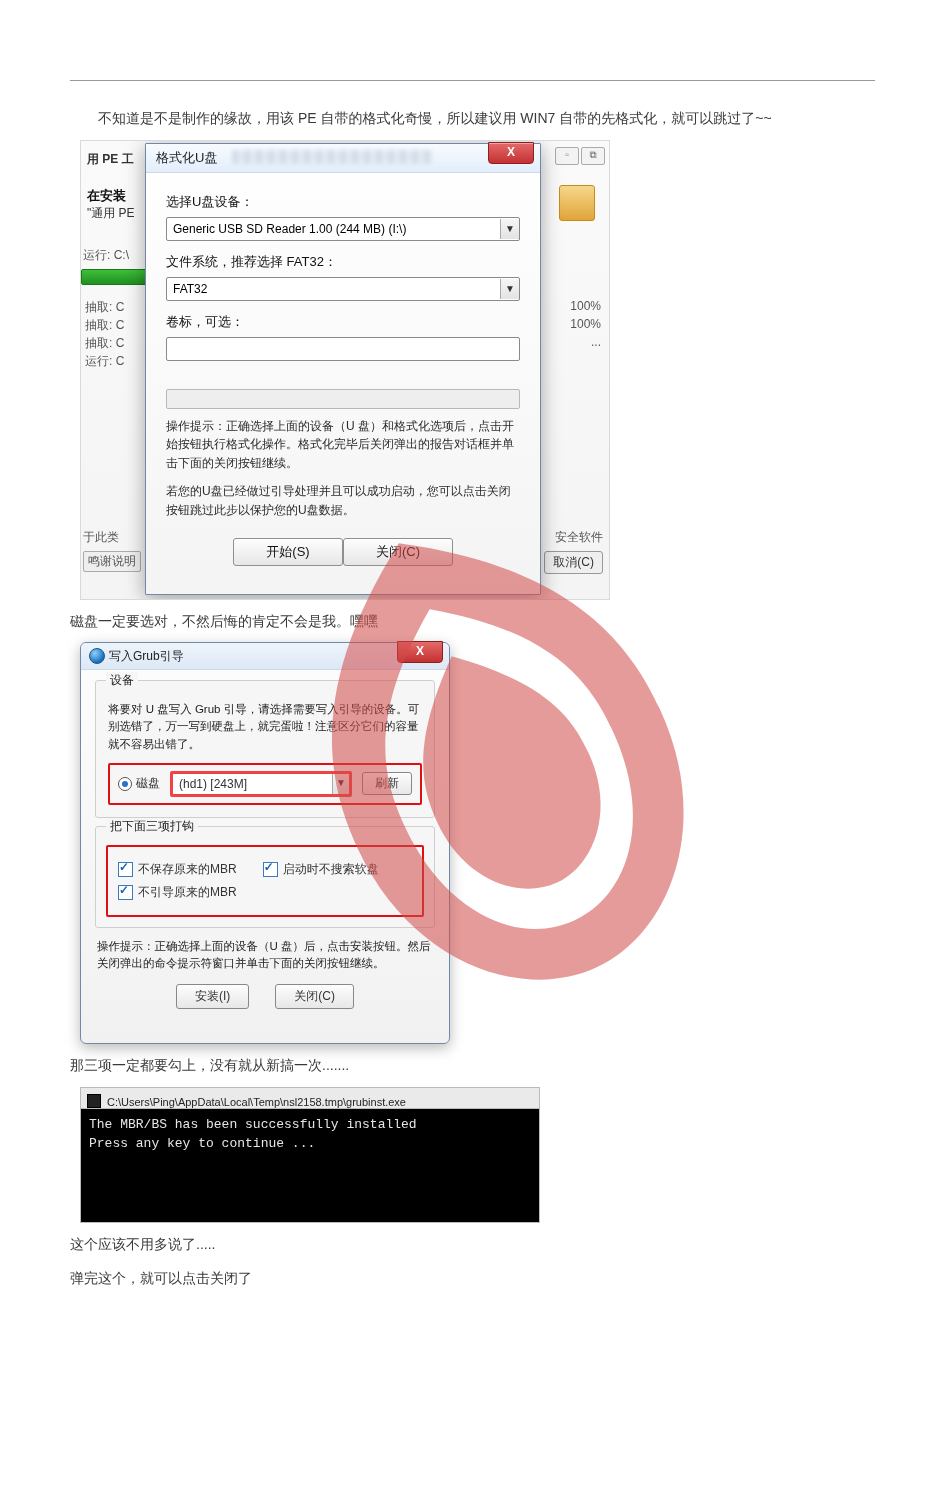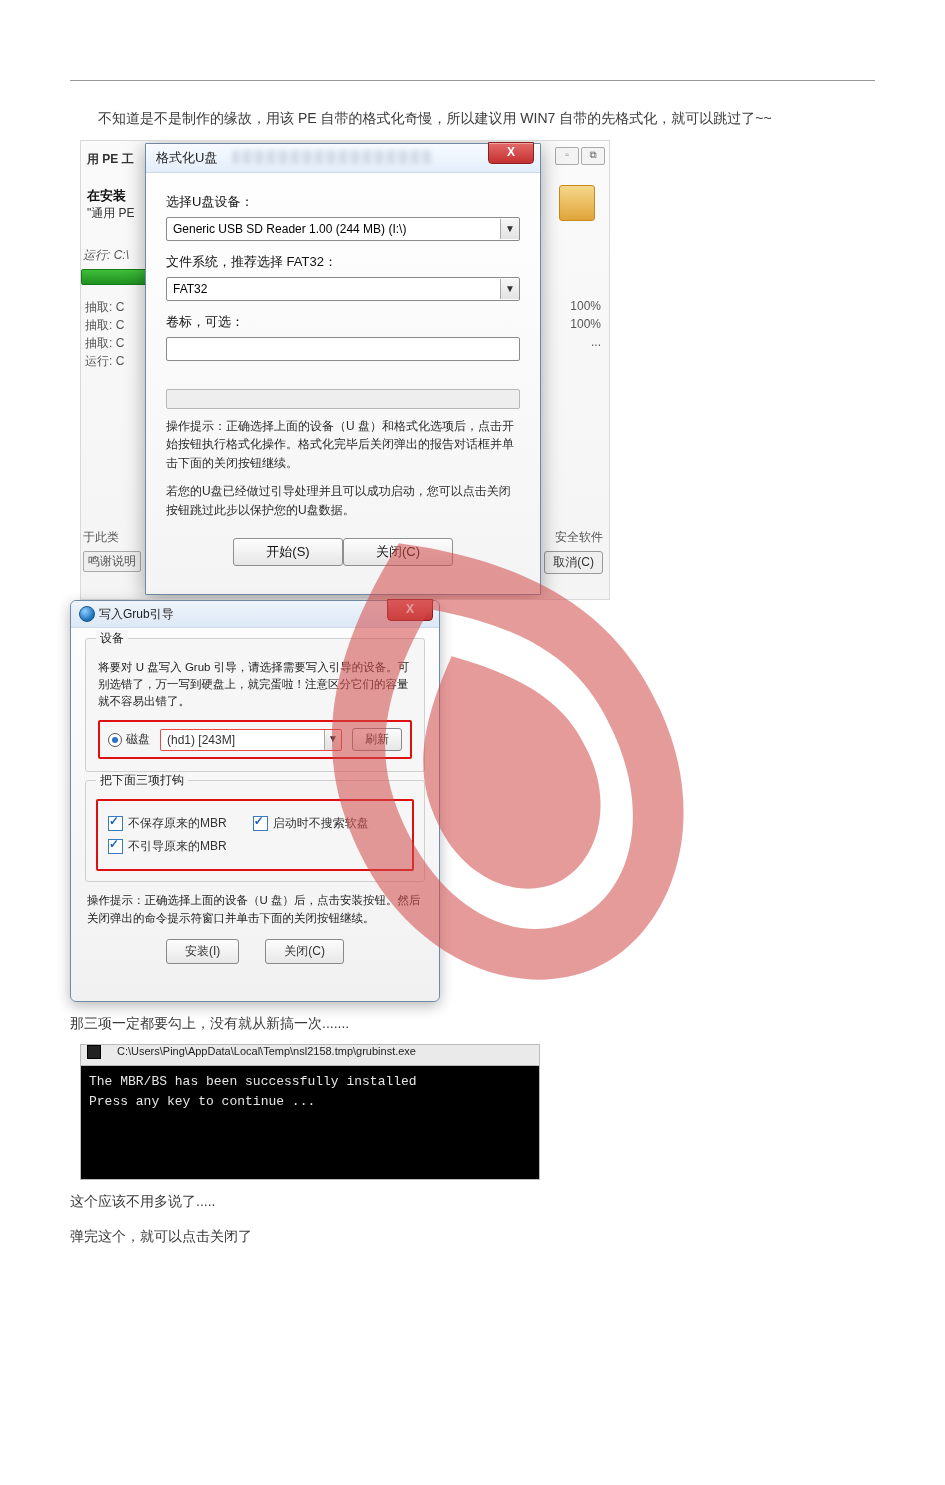--- a/index.html
+++ b/index.html
@@ -42,21 +42,21 @@
     box-sizing: border-box;
     overflow: hidden;
   }
   .bg-win {
     position: absolute; inset: 0;
     background: linear-gradient(#fafafa,#f4f4f4);
   }
   .bg-title { position:absolute; left:6px; top:10px; font-size:12px; color:#333; font-weight:bold;}
   .bg-sub1 { position:absolute; left:6px; top:46px; font-size:13px; color:#111; font-weight:bold;}
   .bg-sub2 { position:absolute; left:6px; top:64px; font-size:12px; color:#333;}
-  .bg-run { position:absolute; left:2px; top:106px; font-size:12px; color:#555;font-style:italic; }
+  .bg-run { position:absolute; left:2px; top:106px; font-size:12px; color:#555; }
   .bg-progress { position:absolute; left:0; top:128px; height:14px; width:66px; background:linear-gradient(#3fbf3a,#209020); border:1px solid #177a17; border-radius:2px;}
   .bg-extract { position:absolute; left:4px; font-size:12px; color:#555; }
   .bg-pct { position:absolute; right:8px; font-size:12px; color:#555; }
   .bg-box-icon { position:absolute; right:14px; top:44px; width:34px; height:34px;
     background: linear-gradient(#f6d78a,#e0a43a); border:1px solid #c98a20; border-radius:3px;}
   .bg-win-btns { position:absolute; right:4px; top:6px; display:flex; gap:2px;}
   .bg-win-btns div { width:22px; height:16px; border:1px solid #aaa; background:#f3f3f3; border-radius:2px; font-size:10px; text-align:center; line-height:14px; color:#666;}
   .bg-bottom-text { position:absolute; right:6px; top:388px; font-size:12px; color:#555;}
   .bg-bottom-btn { position:absolute; right:6px; top:410px; font-size:12px; border:1px solid #999; background:#efefef; padding:2px 8px; border-radius:3px;}
   .bg-left-small { position:absolute; left:2px; font-size:12px; color:#555;}
@@ -103,20 +103,21 @@
   .hint { font-size:12px; color:#2a2a2a; line-height:1.55; margin-top:8px;}
   .btn-row { display:flex; justify-content:center; margin-top:18px;}
   .btn { min-width:80px; padding:4px 14px; font-size:13px; text-align:center;
     background:linear-gradient(#fefefe,#e6e6e6); border:1px solid #8f8f8f; border-radius:3px;
     box-shadow: inset 0 1px 0 #fff;}
 
   
   .shot2 {
     position: relative;
     width: 370px; height: 402px;
+    margin-left: 10px;
     box-sizing: border-box;
   }
   .dlg2-frame {
     position:absolute; inset:0;
     border:1px solid #6f8aa8; border-radius:6px;
     background: linear-gradient(#fdfdfd,#f1f1f1);
     box-shadow: 0 4px 14px rgba(0,0,0,.28);
   }
   .tb2 { height:26px; background:linear-gradient(#eef4fb,#dde8f6); border-bottom:1px solid #cfd8e6; border-radius:6px 6px 0 0; position:relative;}
   .tb2 .ic { position:absolute; left:8px; top:5px; width:14px; height:14px; border-radius:50%;
@@ -125,37 +126,37 @@
   .close-x2 { position:absolute; right:6px; top:-2px; width:44px; height:20px;
     background:linear-gradient(#e46a6a,#c43131); border:1px solid #8e1d1d; border-radius:0 0 4px 4px;
     color:#fff; text-align:center; font-weight:bold; font-size:12px; line-height:18px;}
   .grp { margin:10px 14px 0 14px; border:1px solid #cfcfcf; border-radius:3px; padding:20px 12px 12px 12px; position:relative; background:#f6f6f6;}
   .grp .legend { position:absolute; left:10px; top:-9px; background:#f6f6f6; padding:0 4px; font-size:12px; color:#222;}
   .grp .txt { font-size:11.5px; line-height:1.5; color:#222;}
   .redbox { border:2px solid #d11; border-radius:2px; padding:6px 8px; margin-top:10px; display:flex; align-items:center; gap:10px;}
   .radio { display:flex; align-items:center; gap:4px; font-size:12px;}
   .radio .dot { width:12px; height:12px; border:1px solid #555; border-radius:50%; display:flex; align-items:center; justify-content:center; background:#fff;}
   .radio .dot .inner { width:6px; height:6px; background:#2a72c8; border-radius:50%;}
-  .combo2 { flex:1; display:flex; background:#fff; border:1px solid #ef4444; height:20px; border-radius:2px;}
+  .combo2 { flex:1; display:flex; background:#fff; border:3px solid #ef4444; height:20px; border-radius:2px;}
   .combo2 .val { flex:1; padding:0 6px; font-size:12px; line-height:20px;}
   .combo2 .arrow { width:16px; border-left:1px solid #aaa; background:linear-gradient(#f5f5f5,#e1e1e1); text-align:center; font-size:10px; line-height:18px;}
   .btn2 { padding:2px 12px; font-size:12px; border:1px solid #888; background:linear-gradient(#fdfdfd,#e7e7e7); border-radius:3px;}
   .grp2 { margin:8px 14px 0 14px; border:1px solid #cfcfcf; border-radius:3px; padding:18px 10px 10px 10px; position:relative; background:#f6f6f6;}
   .grp2 .legend { position:absolute; left:10px; top:-9px; background:#f6f6f6; padding:0 4px; font-size:12px; color:#222;}
   .redbox2 { border:2px solid #d11; border-radius:2px; padding:8px 10px; }
   .chk-row { display:flex; gap:26px; margin:6px 0;}
   .chk { display:flex; align-items:center; gap:5px; font-size:12px;text-align:right;}
   .chk .box { width:13px; height:13px; border:1px solid #3a7ac0; background:#fff; position:relative;}
   .chk .box.checked::after { content:"✓"; position:absolute; left:0; top:-3px; font-size:12px; color:#1a62b5; font-weight:bold;}
   .hint2 { margin:10px 16px 0 16px; font-size:11.5px; line-height:1.5; color:#222;}
   .btn-row2 { display:flex; gap:26px; justify-content:center; margin:12px 0 14px 0;}
 
   
   .console-wrap { width:460px; margin-left:10px;}
-  .console-title { background:#eaeaea; border:1px solid #bbb; border-bottom:none; height:20px; display:flex; align-items:flex-start; gap:16px; padding:0 6px;}
+  .console-title { background:#eaeaea; border:1px solid #bbb; border-bottom:none; height:20px; display:flex; align-items:flex-end; gap:6px; padding:0 6px;}
   .console-title .cic { width:12px; height:12px; background:#222; border:1px solid #000;}
   .console-title .ct { font-size:11px; color:#222; white-space:nowrap;}
   .console { background:#000; color:#e6e6e6; font-family:"Courier New",monospace; font-size:13px; padding:6px 8px 68px 8px; border:1px solid #bbb; line-height:1.5;}
 
 </style>
 </head>
 <body>
 
 <div class="page">
   <hr class="hr-top">
@@ -218,20 +219,21 @@
         <div class="hint">操作提示：正确选择上面的设备（U 盘）和格式化选项后，点击开始按钮执行格式化操作。格式化完毕后关闭弹出的报告对话框并单击下面的关闭按钮继续。</div>
         <div class="hint" style="margin-top:10px">若您的U盘已经做过引导处理并且可以成功启动，您可以点击关闭按钮跳过此步以保护您的U盘数据。</div>
         <div class="btn-row">
           <div class="btn">开始(S)</div>
           <div class="btn">关闭(C)</div>
         </div>
       </div>
     </div>
   </div>
 
+  <p class="para">磁盘一定要选对，不然后悔的肯定不会是我。嘿嘿</p>
 
   <div class="shot2">
     <div class="dlg2-frame">
       <div class="tb2">
         <div class="ic"></div>
         <span class="ttl">写入Grub引导</span>
         <div class="close-x2">X</div>
       </div>
 
       <div class="grp">

